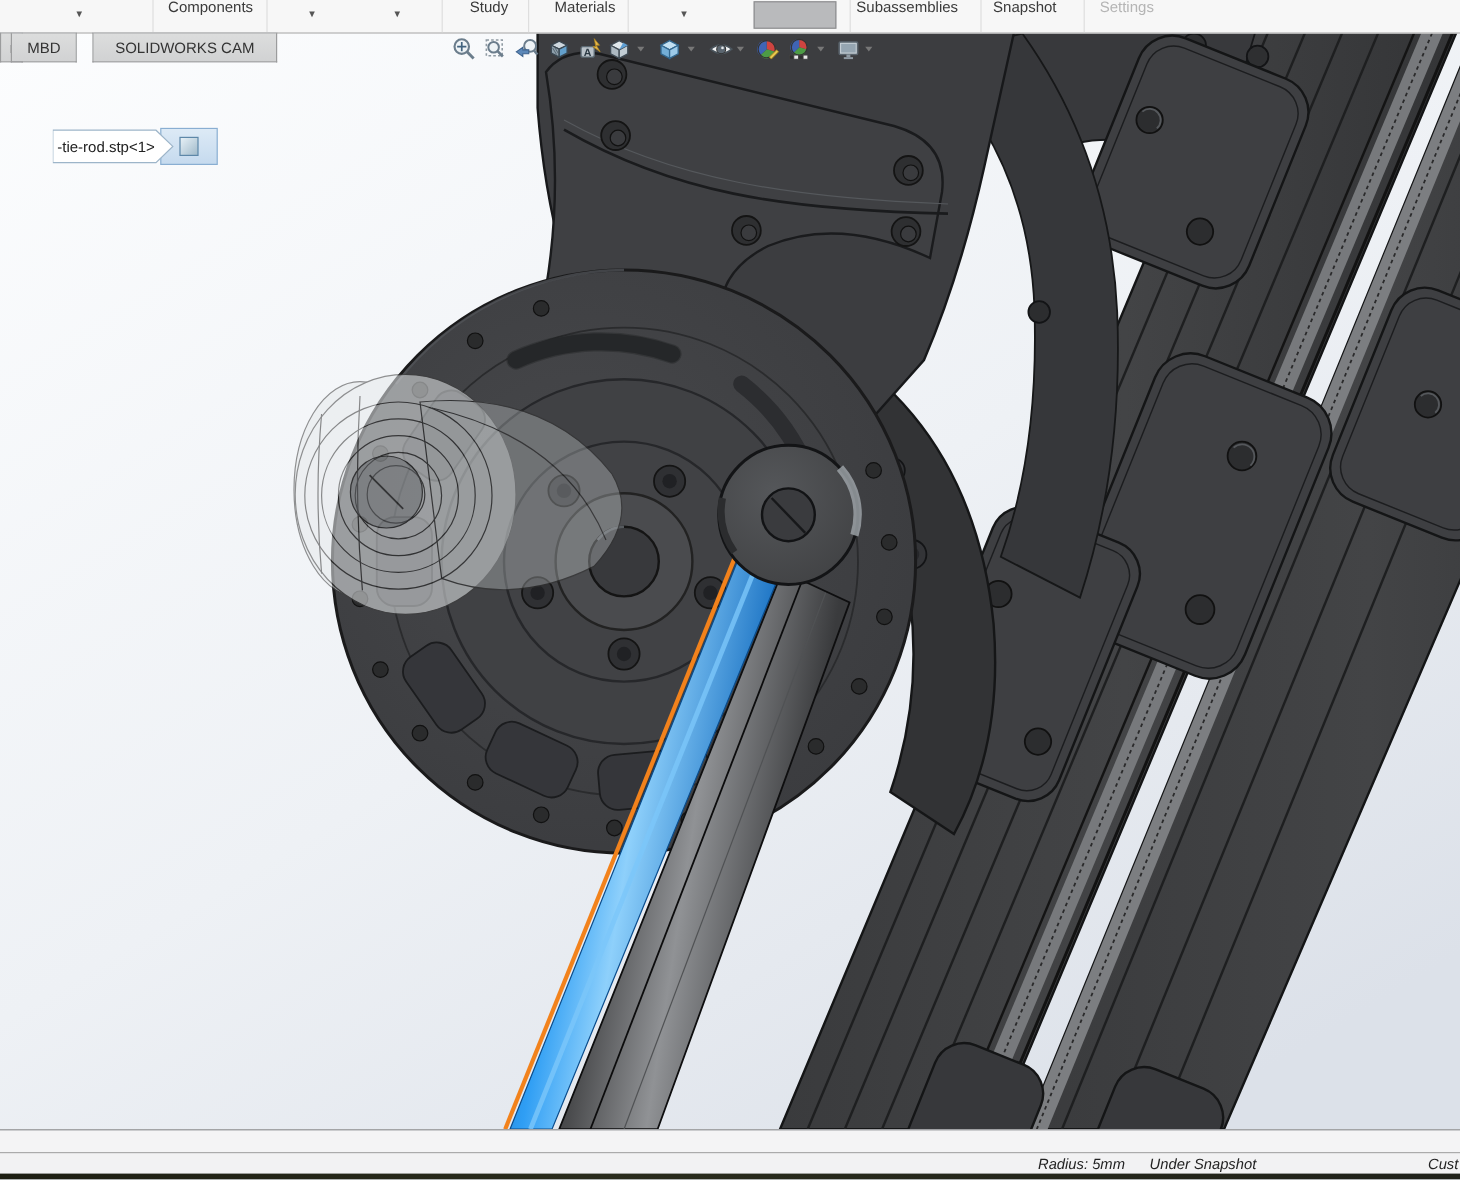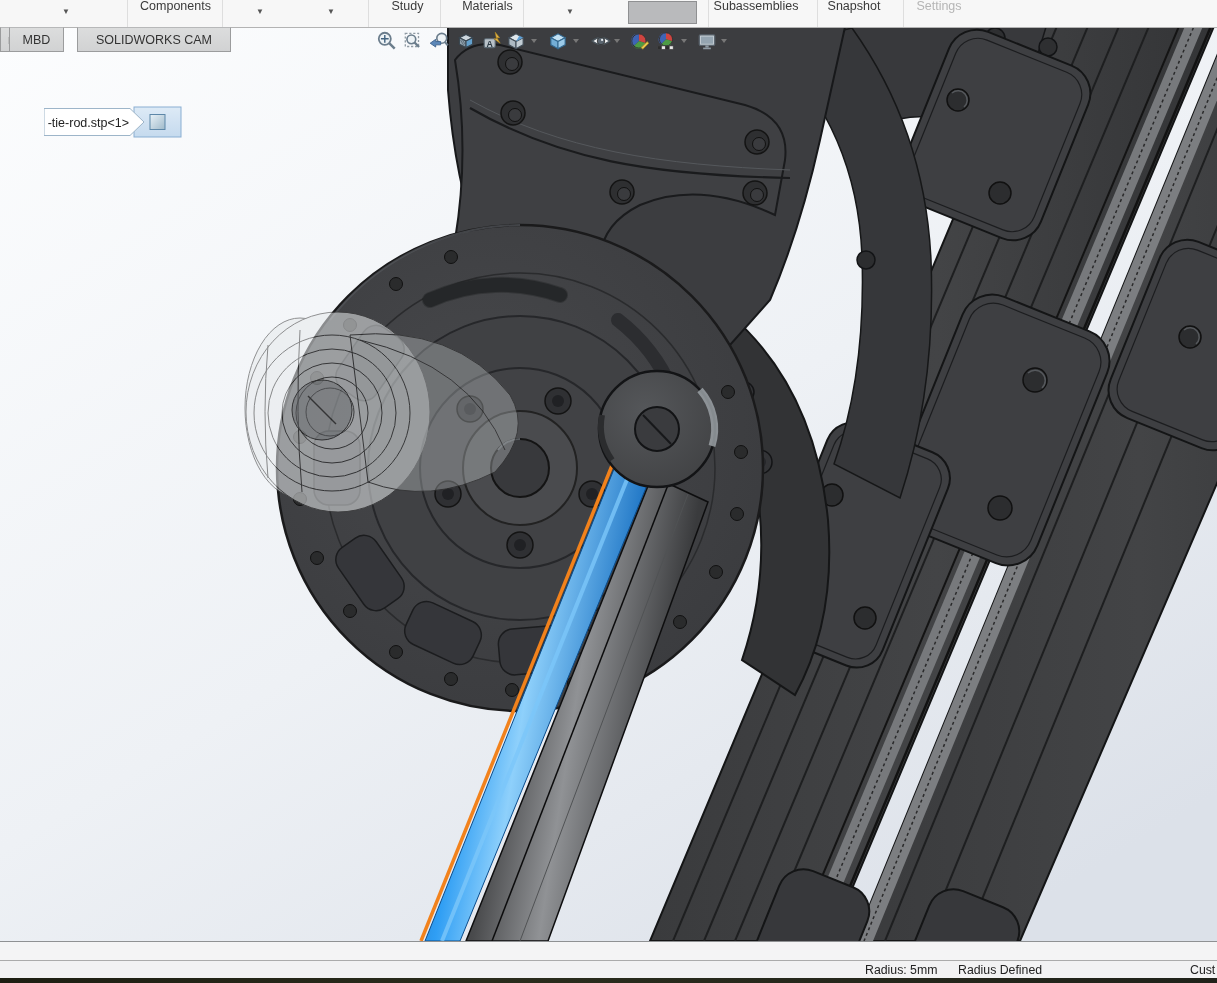--- a/index.html
+++ b/index.html
@@ -29,21 +29,21 @@
   .hicon svg{width:22px;height:22px;display:block;}
   .harrow{position:absolute;top:9px;width:0;height:0;border-left:3.5px solid transparent;
           border-right:3.5px solid transparent;border-top:4px solid #777;}
   
   .callout{position:absolute;left:0;top:106px;z-index:40;margin-left:44px;}
   
   .strip1{position:absolute;left:0;top:941px;width:1217px;height:19px;background:#f4f4f5;
           border-top:1px solid #8f9193;box-sizing:border-box;z-index:30;}
   .statusbar{position:absolute;left:0;top:960px;width:1217px;height:18px;background:#f2f2f3;
              border-top:1px solid #ababab;box-sizing:border-box;z-index:30;font-size:12.3px;color:#222;}
-  .statusbar span{position:absolute;top:2px;white-space:nowrap;}
+  .statusbar span{position:absolute;top:2px;white-space:nowrap;font-style:italic;}
   .bottomdark{position:absolute;left:0;top:978px;width:1217px;height:5px;z-index:30;
               background:linear-gradient(90deg,#1d1e12,#2a2c1c 40%,#20221a);}
 </style>
 </head>
 <body>
 
 <div class="viewport">
 <svg width="1217" height="914" viewBox="0 27 1217 914" xmlns="http://www.w3.org/2000/svg">
   <defs>
     <linearGradient id="gBg" x1="0" y1="0" x2="0.8" y2="1">
@@ -425,16 +425,16 @@
     <rect x="90" y="1" width="47" height="30" fill="url(#gTag)" stroke="#89aed2" stroke-width="1"></rect>
     <path d="M0,2.5 H86 L100,16 L86,29.5 H0 Z" fill="#ffffff" stroke="#9db5c9" stroke-width="1"></path>
     <text x="85" y="20.5" text-anchor="end" font-size="12.5" fill="#222" font-family="Liberation Sans, sans-serif">-tie-rod.stp&lt;1&gt;</text>
     <rect x="106" y="8.5" width="15" height="15" fill="url(#gSq)" stroke="#5d87a8" stroke-width="1"></rect>
   </svg>
 </div>
 
 <div class="strip1"></div>
 <div class="statusbar">
   <span style="left:865px">Radius: 5mm</span>
-  <span style="left:958px">Radius Defined</span>
+  <span style="left:958px">Under Snapshot</span>
   <span style="left:1190px">Cust</span>
 </div>
 <div class="bottomdark"></div>
 
 </body></html>

